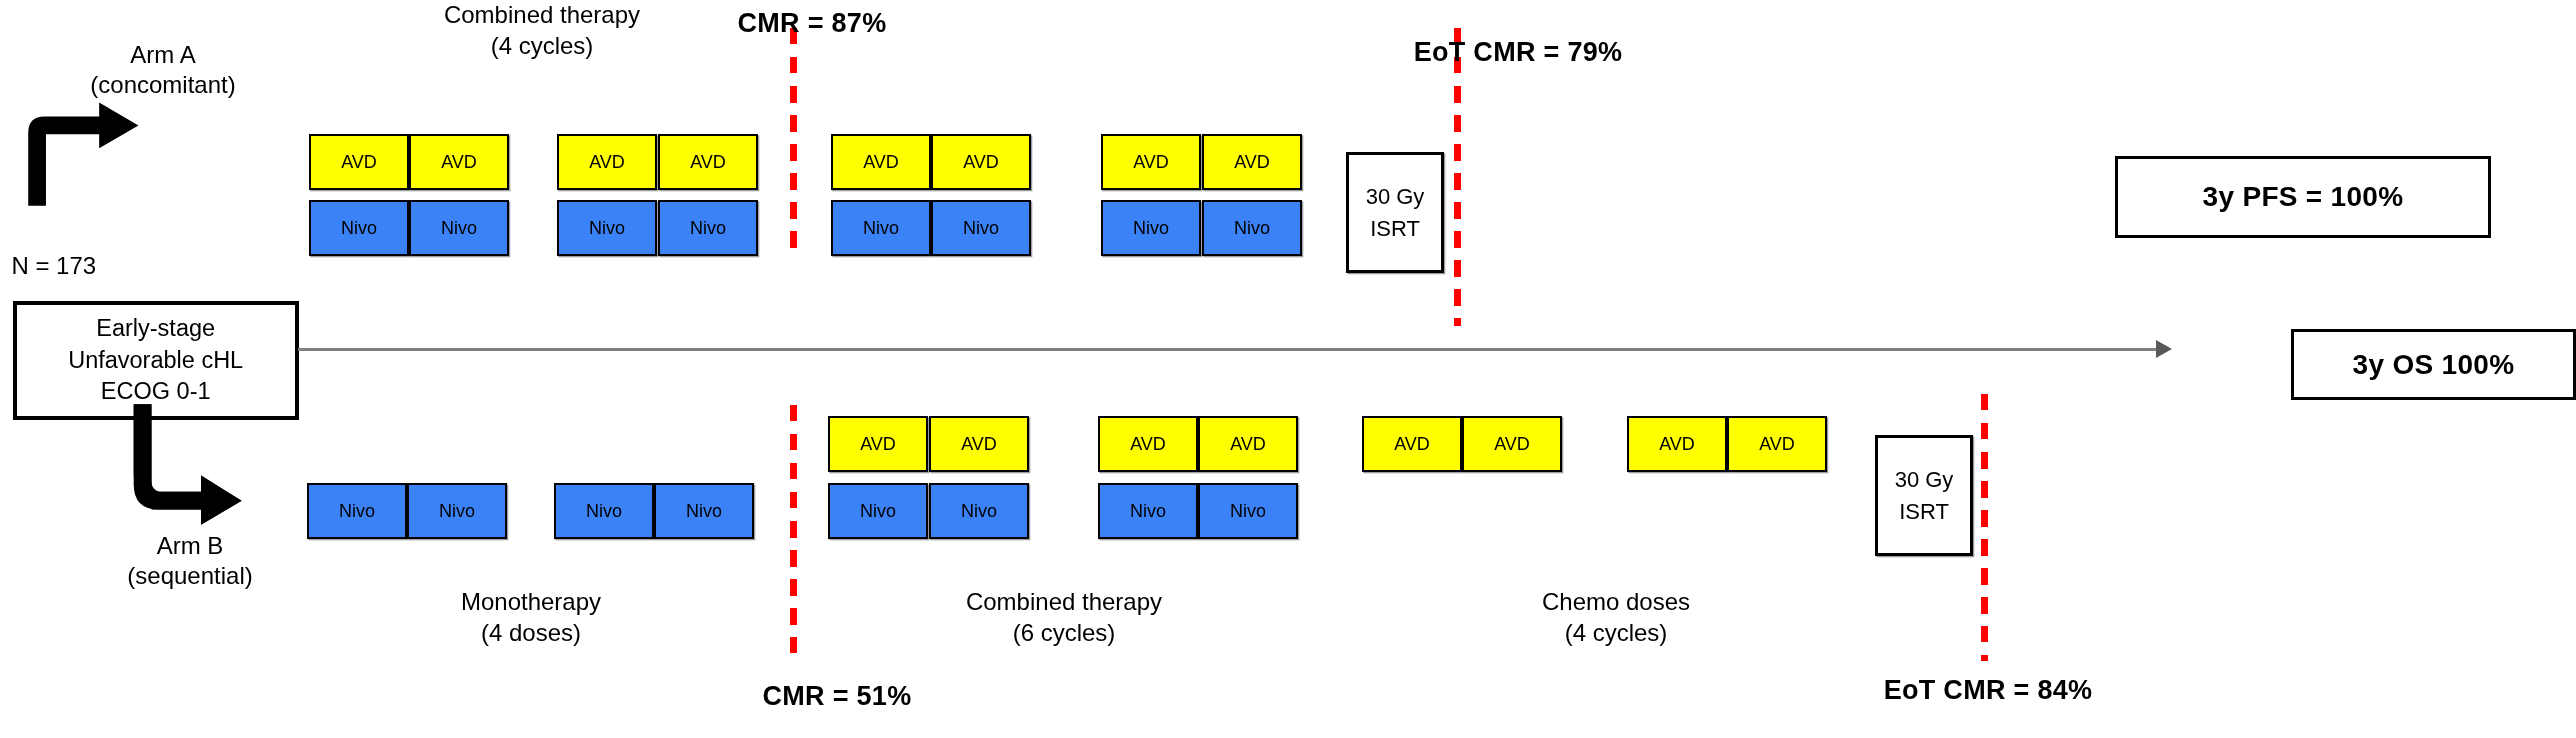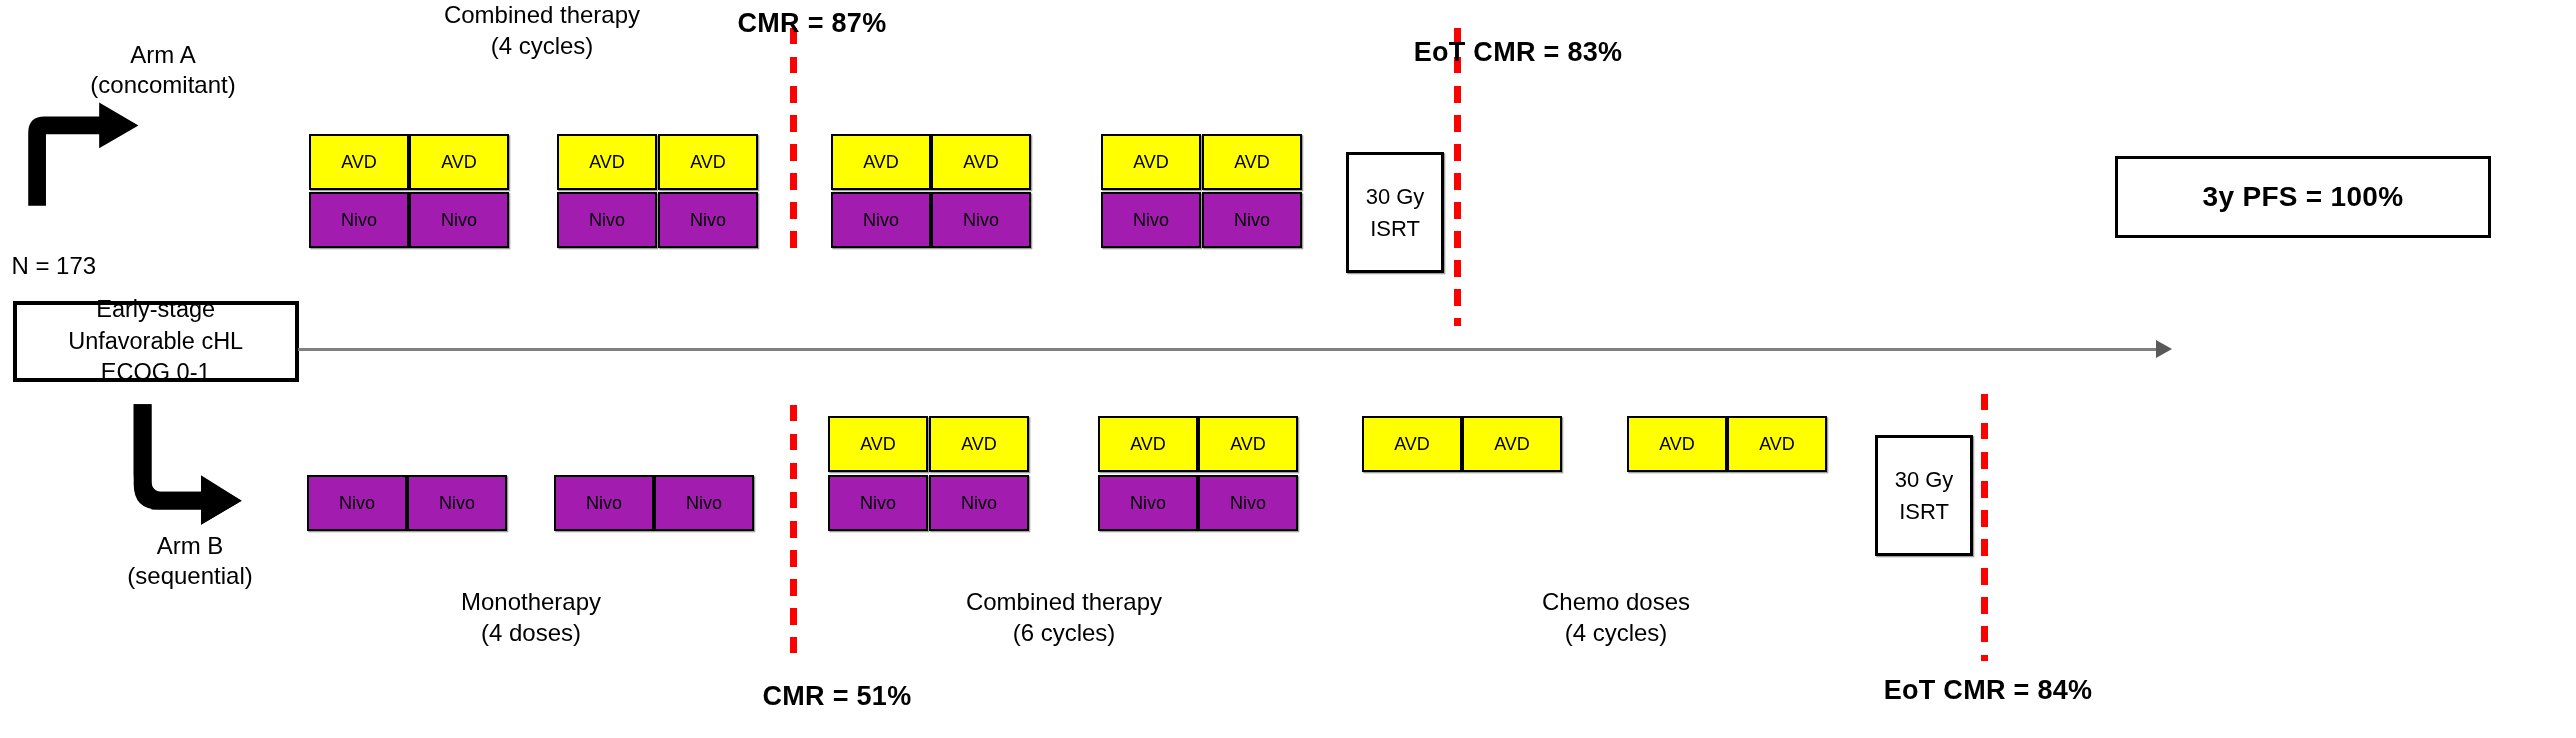--- a/index.html
+++ b/index.html
@@ -54,21 +54,21 @@
     border: 2.5px solid #000;
     display: flex;
     align-items: center;
     justify-content: center;
     font-size: 18px;
     font-family: "Liberation Sans", sans-serif;
     color: #000;
     box-shadow: 1.3px 1.3px 0 rgba(80,80,80,0.55);
   }
   .blk.avd { background: #FFFF00; }
-  .blk.nivo { background: #a21caf; }
+  .blk.nivo { background: #3b82f6; margin-top: 8px; }
   .blk.rt {
     background: #ffffff;
     flex-direction: column;
     line-height: 1.45;
     font-size: 22px;
   }
 
   
   .dash {
     position: absolute;
@@ -118,21 +118,21 @@
 
   <div class="txt center-x" style="left:163px; top:40px;">Arm A</div>
   <div class="txt center-x" style="left:163px; top:70px;">(concomitant)</div>
 
   <svg class="elbow" style="left:23px; top:95px; width:127px; height:114px;" viewBox="0 0 200 180">
     <path d="M 8 175 L 8 60 Q 8 34 34 34 L 120 34 L 120 12 L 182 48 L 120 84 L 120 62 L 36 62 Q 36 62 36 90 L 36 175 Z" fill="#000000"></path>
   </svg>
 
   <div class="txt" style="left:11.4px; top:251px; text-align:left;">N = 173</div>
 
-  <div class="entry-box" style="left:12.7px; top:301px; width:286px; height:81px;">
+  <div class="entry-box" style="left:12.7px; top:301px; width:286px; height:119px;">
     <span>Early-stage</span>
     <span>Unfavorable cHL</span>
     <span>ECOG 0-1</span>
   </div>
 
   <svg class="elbow" style="left:121px; top:404px; width:127px; height:121px;" viewBox="0 0 200 190">
     <path d="M 20 0 L 20 110 Q 20 138 48 138 L 126 138 L 126 114 L 190 152 L 126 190 L 126 166 L 48 166 Q 48 166 48 166 L 48 166 L 48 0 Z" fill="#000000"></path>
   </svg>
   <svg class="elbow" style="left:121px; top:404px; width:127px; height:121px;" viewBox="0 0 200 190">
     <path d="M 20 0 L 48 0 L 48 120 Q 48 138 66 138 L 126 138 L 126 112 L 190 152 L 126 190 L 126 166 L 60 166 Q 20 166 20 126 Z" fill="#000000"></path>
@@ -204,22 +204,23 @@
 
   <div class="txt center-x" style="left:1616px; top:587px;">Chemo doses</div>
   <div class="txt center-x" style="left:1616px; top:618px;">(4 cycles)</div>
 
   <div class="dash" style="left:790px; top:28px; height:222px;"></div>
   <div class="dash" style="left:790px; top:405px; height:254px;"></div>
   <div class="dash" style="left:1454px; top:28px; height:298px;"></div>
   <div class="dash" style="left:1981px; top:394px; height:267px;"></div>
 
   <div class="txt bold center-x" style="left:812px; top:5.7px;">CMR = 87%</div>
-  <div class="txt bold center-x" style="left:1518px; top:35px;">EoT CMR = 83%</div>
+  <div class="txt bold center-x" style="left:1518px; top:35px;">EoT CMR = 79%</div>
   <div class="txt bold center-x" style="left:837px; top:679px;">CMR = 51%</div>
   <div class="txt bold center-x" style="left:1988px; top:673px;">EoT CMR = 84%</div>
 
   <div class="outcome-box" style="left:2115px; top:156px; width:376px; height:82px;">3y PFS = 100%</div>
 
+  <div class="outcome-box" style="left:2291px; top:329px; width:285px; height:71px;">3y OS 100%</div>
 
 
 </div>
 
 
 </body></html>

